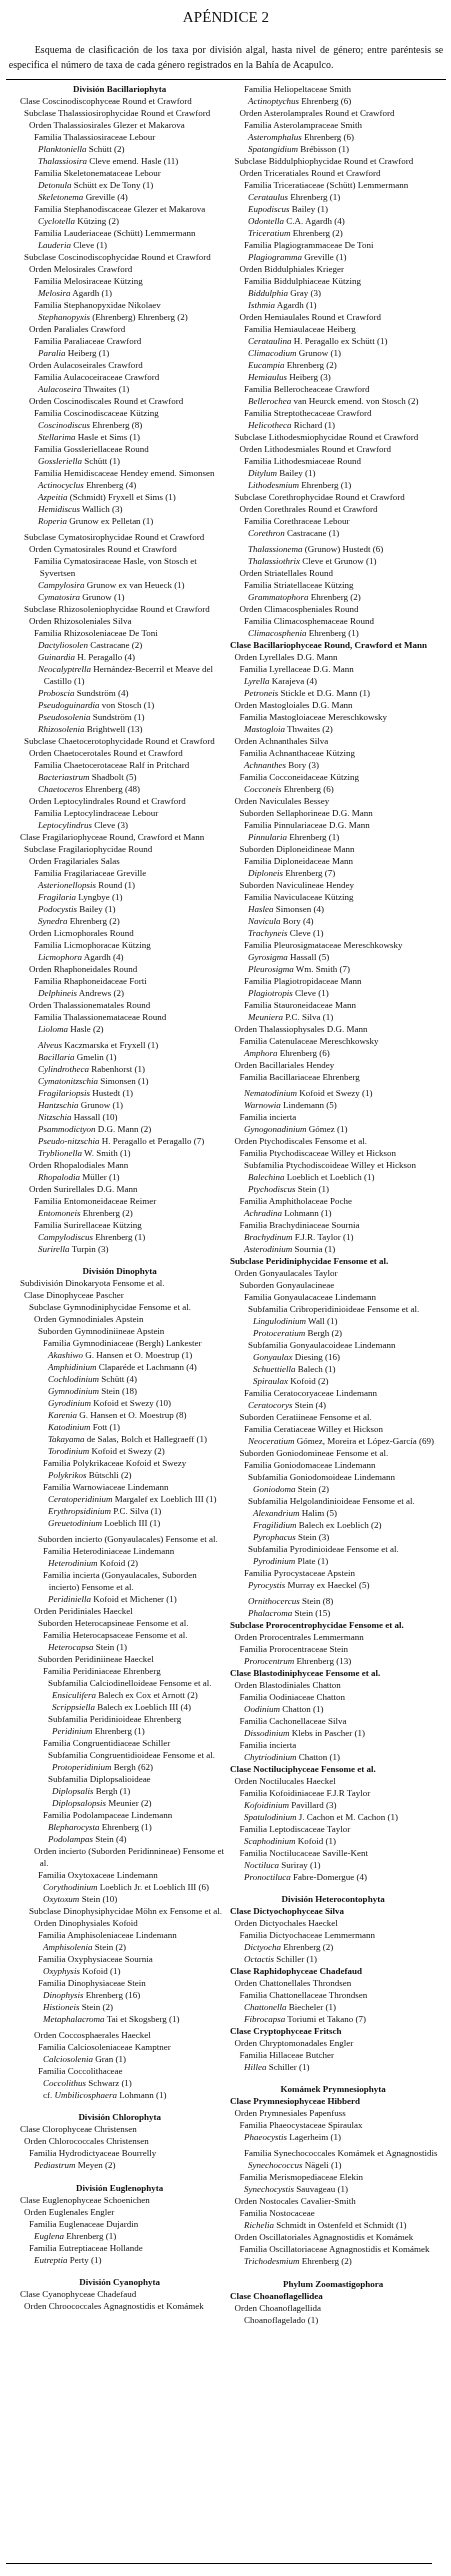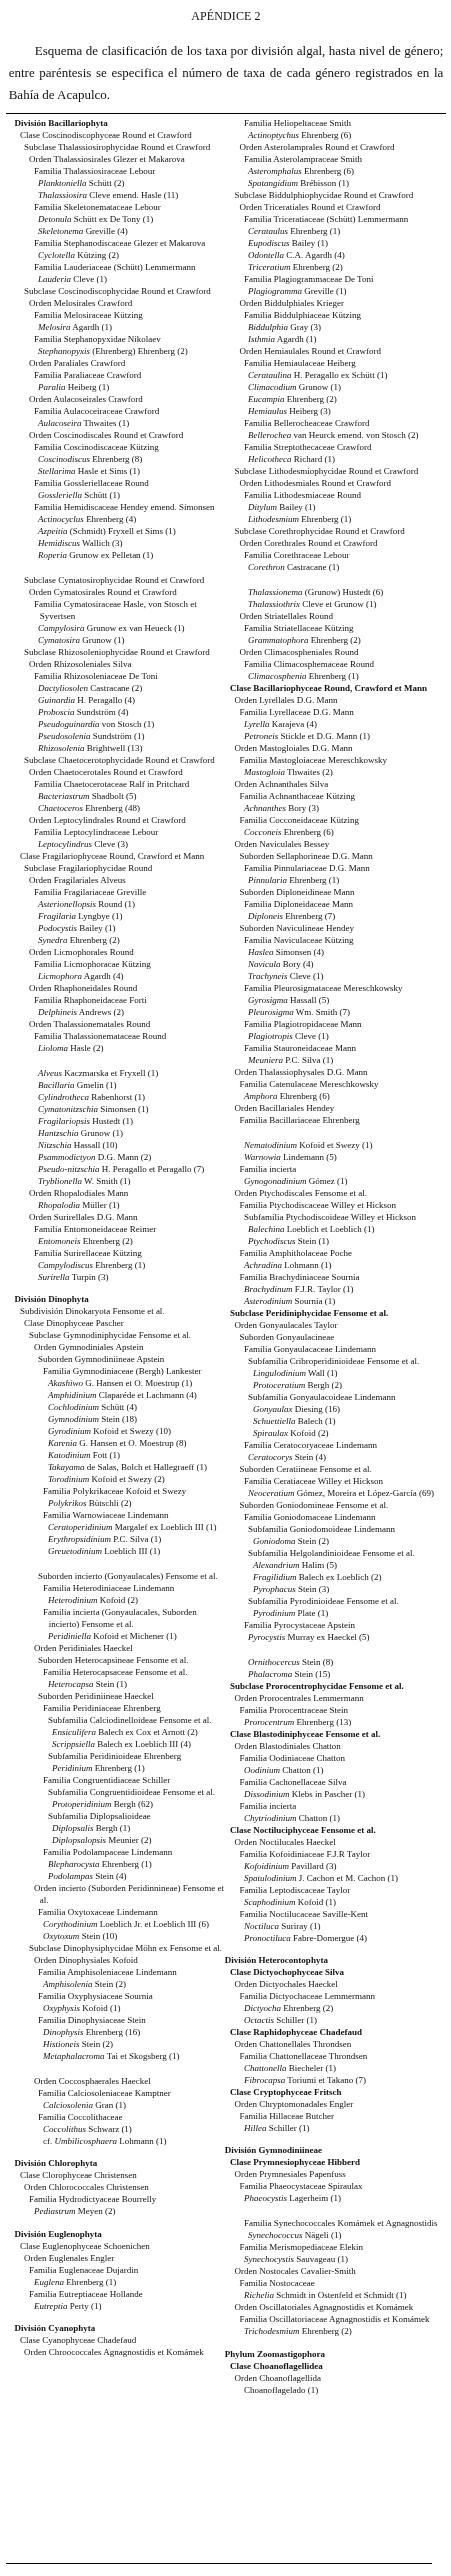--- a/index.html
+++ b/index.html
@@ -1,34 +1,34 @@
 <!DOCTYPE html>
 <html style="font-size:11.7px"><head>
 <meta charset="utf-8">
 <style>
   html,body{margin:0;padding:0;background:#ffffff;}
   body{width:452px;height:2576px;position:relative;overflow:hidden;
        font-family:"Liberation Serif",serif;color:#111;}
   .page{padding:4.4px 5.8px 0 5.8px;}
-  .title{text-align:center;font-size:12px;letter-spacing:0.1px;margin-top:4.4px;}
-  .intro{font-size:13px;line-height:22px;text-align:justify;margin:16px 2.9px 0 2.9px;
+  .title{text-align:center;font-size:15px;letter-spacing:0.1px;margin-top:4.4px;}
+  .intro{font-size:10px;line-height:15px;text-align:justify;margin:16px 2.9px 0 2.9px;
          text-indent:26px;}
   .rule{border:none;border-top:0.7px solid #000;margin:7.3px 0 2.9px 0;height:0;}
   .rule-bottom{position:absolute;left:5.8px;right:20.5px;top:2563px;border-top:0.7px solid #000;}
   .cols{display:flex;align-items:flex-start;margin-top:1.5px;}
   .col{box-sizing:border-box;}
   .col-left{width:219px;padding-left:2.9px;}
   .col-right{width:221px;padding-right:4.4px;}
   .line{font-size:9px;line-height:12px;}
   .line .it{font-style:italic;}
   .bold{font-weight:bold;}
-  .gap1{margin-top:13px;}
+  .gap1{margin-top:4px;}
   .gap2{margin-top:10.2px;}
   
-  .l0{padding-left:11.7px;text-indent:-5.8px;}
+  .l0{padding-left:11.7px;text-indent:-5.8px;text-align:center;}
   .l1{padding-left:17px;text-indent:-5.8px;}
   .l2{padding-left:21px;text-indent:-5.8px;}
   .l3{padding-left:26px;text-indent:-5.8px;}
   .l4{padding-left:31px;text-indent:-5.8px;}
   .l5{padding-left:35px;text-indent:-5.8px;}
   .l6{padding-left:40px;text-indent:-5.8px;}
   .l7{padding-left:45px;text-indent:-5.8px;}
   .l8{padding-left:49px;text-indent:-5.8px;}
   .col-right .l0{padding-left:5.8px;}
   .col-right .l1{padding-left:11px;font-weight:bold;}
@@ -87,35 +87,36 @@
         <div class="line l2 gap1"><span>Subclase Cymatosirophycidae Round et Crawford</span></div>
         <div class="line l3"><span>Orden Cymatosirales Round et Crawford</span></div>
         <div class="line l4"><span>Familia Cymatosiraceae Hasle, von Stosch et Syvertsen</span></div>
         <div class="line l5"><span class="it">Campylosira</span><span> Grunow ex van Heueck (1)</span></div>
         <div class="line l5"><span class="it">Cymatosira</span><span> Grunow (1)</span></div>
         <div class="line l2"><span>Subclase Rhizosoleniophycidae Round et Crawford</span></div>
         <div class="line l3"><span>Orden Rhizosoleniales Silva</span></div>
         <div class="line l4"><span>Familia Rhizosoleniaceae De Toni</span></div>
         <div class="line l5"><span class="it">Dactyliosolen</span><span> Castracane (2)</span></div>
         <div class="line l5"><span class="it">Guinardia</span><span> H. Peragallo (4)</span></div>
+        <div class="line l5"><span class="it">Neocalyptrella</span><span> Hernández-Becerril et Meave del Castillo (1)</span></div>
         <div class="line l5"><span class="it">Proboscia</span><span> Sundström (4)</span></div>
         <div class="line l5"><span class="it">Pseudoguinardia</span><span> von Stosch (1)</span></div>
         <div class="line l5"><span class="it">Pseudosolenia</span><span> Sundström (1)</span></div>
         <div class="line l5"><span class="it">Rhizosolenia</span><span> Brightwell (13)</span></div>
         <div class="line l2"><span>Subclase Chaetocerotophycidade Round et Crawford</span></div>
         <div class="line l3"><span>Orden Chaetocerotales Round et Crawford</span></div>
         <div class="line l4"><span>Familia Chaetocerotaceae Ralf in Pritchard</span></div>
         <div class="line l5"><span class="it">Bacteriastrum</span><span> Shadbolt (5)</span></div>
         <div class="line l5"><span class="it">Chaetoceros</span><span> Ehrenberg (48)</span></div>
         <div class="line l3"><span>Orden Leptocylindrales Round et Crawford</span></div>
         <div class="line l4"><span>Familia Leptocylindraceae Lebour</span></div>
         <div class="line l5"><span class="it">Leptocylindrus</span><span> Cleve (3)</span></div>
         <div class="line l1"><span>Clase Fragilariophyceae Round, Crawford et Mann</span></div>
         <div class="line l2"><span>Subclase Fragilariophycidae Round</span></div>
-        <div class="line l3"><span>Orden Fragilariales Alveus</span></div>
+        <div class="line l3"><span>Orden Fragilariales Salas</span></div>
         <div class="line l4"><span>Familia Fragilariaceae Greville</span></div>
         <div class="line l5"><span class="it">Asterionellopsis</span><span> Round (1)</span></div>
         <div class="line l5"><span class="it">Fragilaria</span><span> Lyngbye (1)</span></div>
         <div class="line l5"><span class="it">Podocystis</span><span> Bailey (1)</span></div>
         <div class="line l5"><span class="it">Synedra</span><span> Ehrenberg (2)</span></div>
         <div class="line l3"><span>Orden Licmophorales Round</span></div>
         <div class="line l4"><span>Familia Licmophoracae Kützing</span></div>
         <div class="line l5"><span class="it">Licmophora</span><span> Agardh (4)</span></div>
         <div class="line l3"><span>Orden Rhaphoneidales Round</span></div>
         <div class="line l4"><span>Familia Rhaphoneidaceae Forti</span></div>
@@ -382,21 +383,21 @@
         <div class="line l4"><span class="it">Octactis</span><span> Schiller (1)</span></div>
         <div class="line l1"><span>Clase Raphidophyceae Chadefaud</span></div>
         <div class="line l2"><span>Orden Chattonellales Throndsen</span></div>
         <div class="line l3"><span>Familia Chattonellaceae Throndsen</span></div>
         <div class="line l4"><span class="it">Chattonella</span><span> Biecheler (1)</span></div>
         <div class="line l4"><span class="it">Fibrocapsa</span><span> Toriumi et Takano (7)</span></div>
         <div class="line l1"><span>Clase Cryptophyceae Fritsch</span></div>
         <div class="line l2"><span>Orden Chryptomonadales Engler</span></div>
         <div class="line l3"><span>Familia Hillaceae Butcher</span></div>
         <div class="line l4"><span class="it">Hillea</span><span> Schiller (1)</span></div>
-        <div class="line l0 bold gap2"><span>División Gymnodiniineae</span></div>
+        <div class="line l0 bold gap2"><span>Komámek Prymnesiophyta</span></div>
         <div class="line l1"><span>Clase Prymnesiophyceae Hibberd</span></div>
         <div class="line l2"><span>Orden Prymnesiales Papenfuss</span></div>
         <div class="line l3"><span>Familia Phaeocystaceae Spiraulax</span></div>
         <div class="line l4"><span class="it">Phaeocystis</span><span> Lagerheim (1)</span></div>
         <div class="line l4 gap1"><span>Familia Synechococcales Komámek et Agnagnostidis</span></div>
         <div class="line l5"><span class="it">Synechococcus</span><span> Nägeli (1)</span></div>
         <div class="line l3"><span>Familia Merismopediaceae Elekin</span></div>
         <div class="line l4"><span class="it">Synechocystis</span><span> Sauvageau (1)</span></div>
         <div class="line l2"><span>Orden Nostocales Cavalier-Smith</span></div>
         <div class="line l3"><span>Familia Nostocaceae</span></div>

